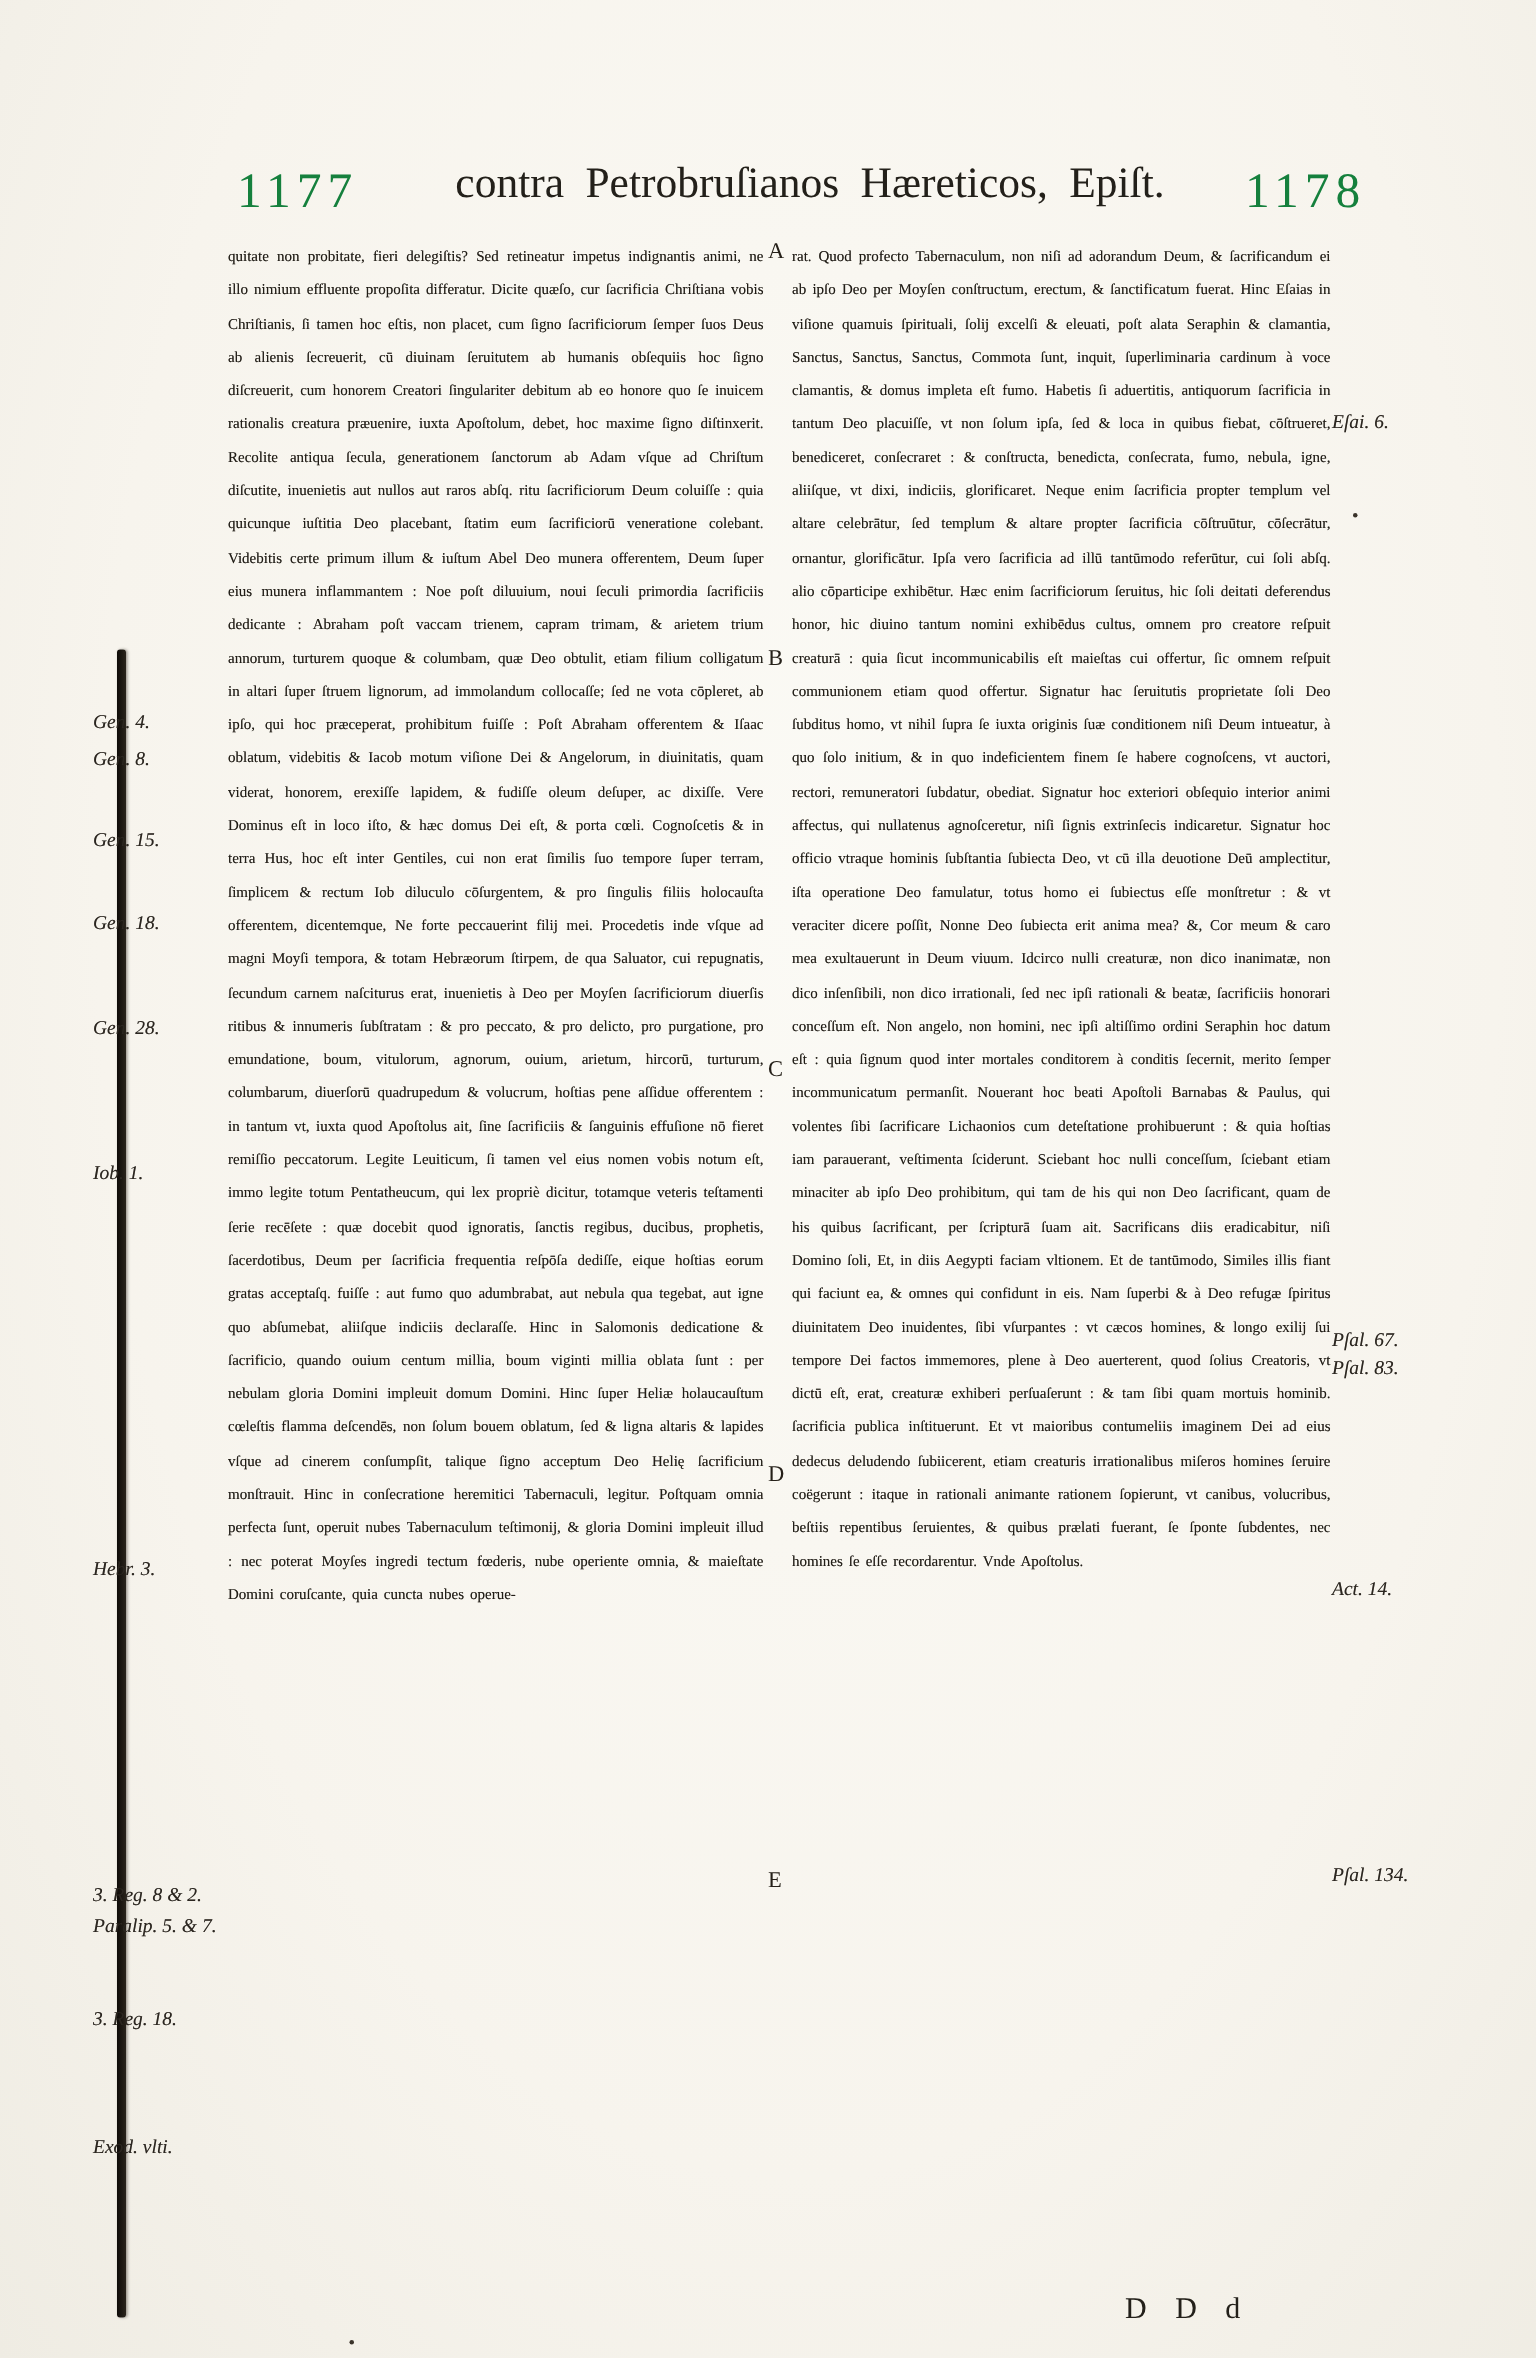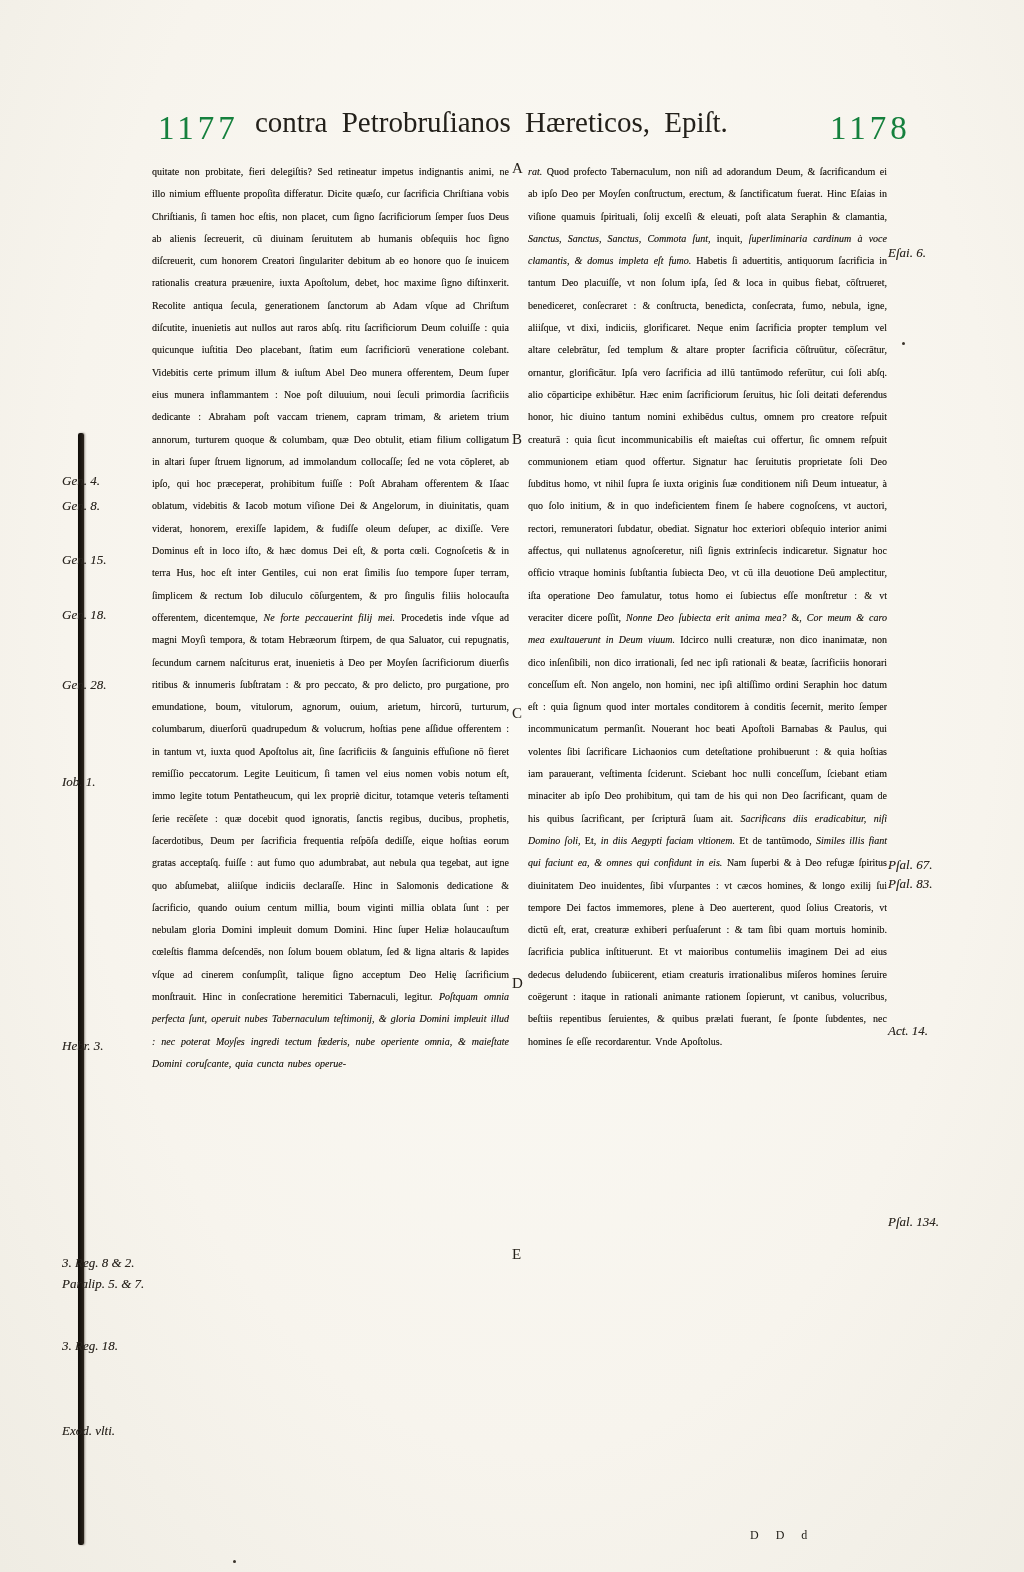--- a/index.html
+++ b/index.html
@@ -14,49 +14,50 @@
   }
   .pagenum {
     position:absolute; top:110px;
     font-size:33px; letter-spacing:4px;
     color:#15803d;
   }
   #num-left  { left:158px; }
   #num-right { left:830px; }
   .running-title {
     position:absolute; top:106px; left:255px; width:570px;
+    text-align:center;
     font-size:29px; word-spacing:7px;
     color:#23201a;
   }
   .column {
     position:absolute; top:161px;
     text-align:justify;
     font-size:10px; line-height:22.3px;
     word-spacing:1.5px;
     text-shadow:0 0 .4px rgba(30,25,18,.55);
   }
   #col-left  { left:152px; width:357px; }
   #col-right { left:528px; width:359px; }
-  .it { font-style:italic; }
+  .it { }
   .margin-note {
     position:absolute;
     font-style:italic;
     font-size:13px; line-height:20.5px;
     color:#2b2620;
     text-shadow:0 0 .4px rgba(30,25,18,.4);
   }
   .mn-left  { left:62px;  width:90px; }
-  .mn-right { left:888px; width:130px; }
+  .mn-right { left:888px; width:130px;margin-top:28px; }
   .section-letter {
     position:absolute; left:512px;
     font-size:15px; color:#252019;
   }
   .signature {
     position:absolute; left:750px; top:1528px;
-    font-size:12px; letter-spacing:7px;
+    font-size:20px; letter-spacing:7px;
     color:#23201a;
   }
   .binding-bar {
     position:absolute; left:78px; top:433px;
     width:6px; height:1112px;
     background:linear-gradient(to right,#0e0b08,#2a241c);
     border-radius:2px;
     box-shadow:1px 0 2px rgba(40,32,22,.45);
   }
   .speck { position:absolute; background:#3a332a; border-radius:50%; }

